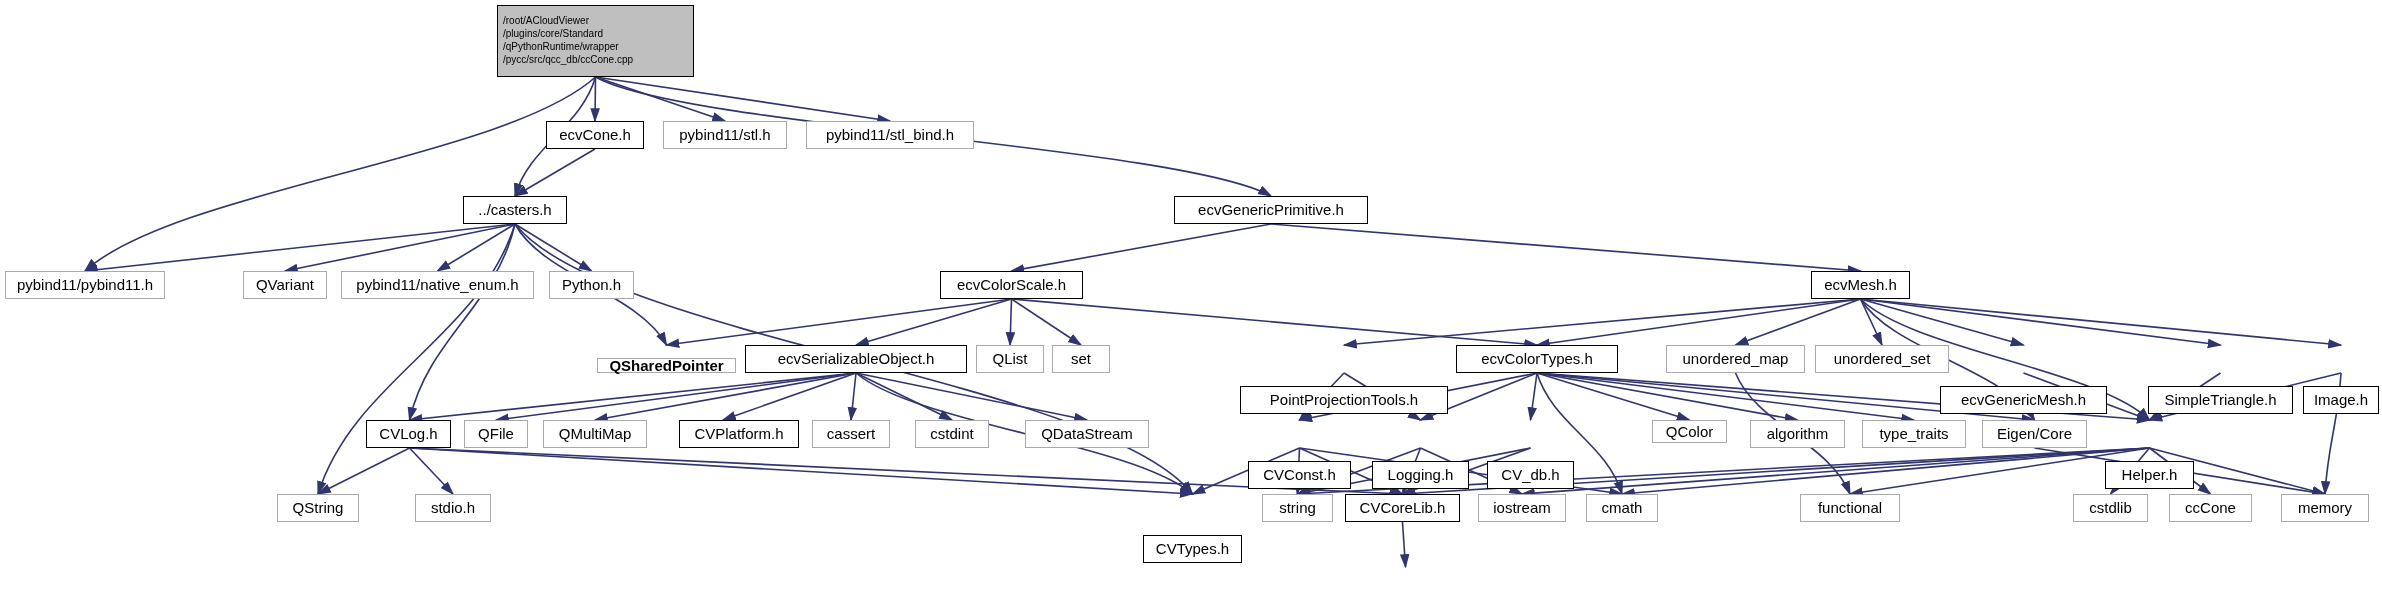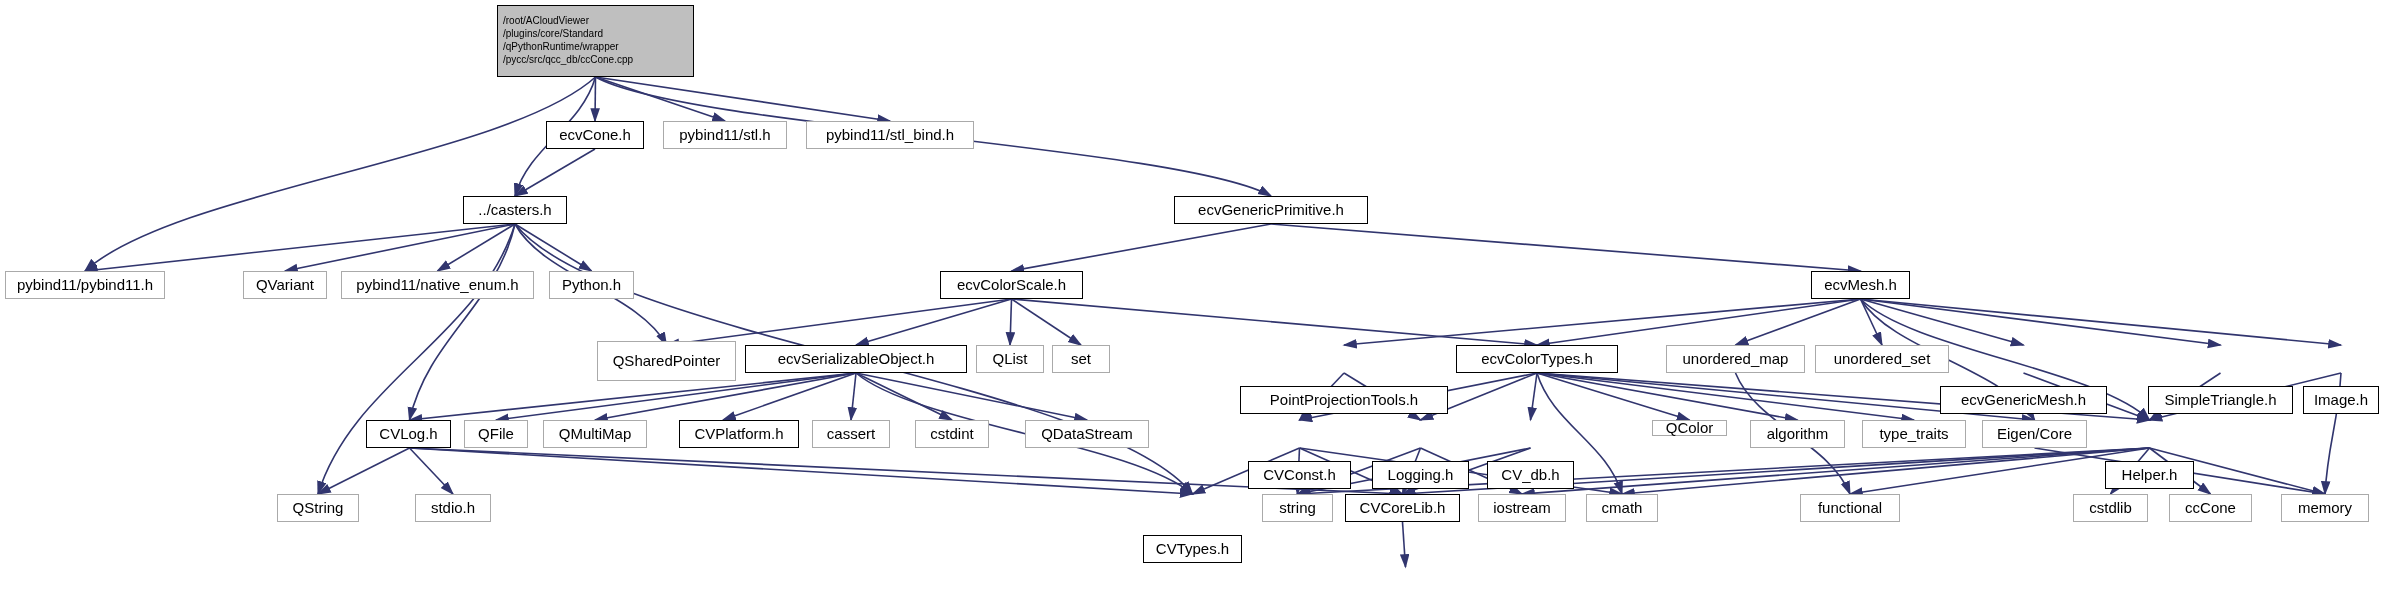--- a/index.html
+++ b/index.html
@@ -116,42 +116,42 @@
       <div class="node gray" style="left: 663px; top: 121px; width: 124px; height: 28px;">pybind11/stl.h</div>
       <div class="node gray" style="left: 806px; top: 121px; width: 168px; height: 28px;">pybind11/stl_bind.h</div>
       <div class="node black" style="left: 463px; top: 196px; width: 104px; height: 28px;">../casters.h</div>
       <div class="node black" style="left: 1174px; top: 196px; width: 194px; height: 28px;">ecvGenericPrimitive.h</div>
       <div class="node gray" style="left: 5px; top: 271px; width: 160px; height: 28px;">pybind11/pybind11.h</div>
       <div class="node gray" style="left: 243px; top: 271px; width: 84px; height: 28px;">QVariant</div>
       <div class="node gray" style="left: 341px; top: 271px; width: 193px; height: 28px;">pybind11/native_enum.h</div>
       <div class="node gray" style="left: 549px; top: 271px; width: 85px; height: 28px;">Python.h</div>
       <div class="node black" style="left: 940px; top: 271px; width: 143px; height: 28px;">ecvColorScale.h</div>
       <div class="node black" style="left: 1811px; top: 271px; width: 99px; height: 28px;">ecvMesh.h</div>
-      <div class="node gray" style="left: 597px; top: 341px; width: 139px; height: 40px;">QSharedPointer</div>
+      <div class="node gray" style="left: 597px; top: 358px; width: 139px; height: 15px; font-weight: bold;">QSharedPointer</div>
       <div class="node black" style="left: 745px; top: 345px; width: 222px; height: 28px;">ecvSerializableObject.h</div>
       <div class="node gray" style="left: 976px; top: 345px; width: 68px; height: 28px;">QList</div>
       <div class="node gray" style="left: 1052px; top: 345px; width: 58px; height: 28px;">set</div>
       <div class="node red" style="left: 1240px; top: 345px; width: 208px; height: 28px;">PointProjectionTools.h</div>
       <div class="node black" style="left: 1456px; top: 345px; width: 162px; height: 28px;">ecvColorTypes.h</div>
       <div class="node gray" style="left: 1666px; top: 345px; width: 139px; height: 28px;">unordered_map</div>
       <div class="node gray" style="left: 1815px; top: 345px; width: 134px; height: 28px;">unordered_set</div>
       <div class="node red" style="left: 1940px; top: 345px; width: 167px; height: 28px;">ecvGenericMesh.h</div>
       <div class="node red" style="left: 2148px; top: 345px; width: 145px; height: 28px;">SimpleTriangle.h</div>
       <div class="node red" style="left: 2303px; top: 345px; width: 76px; height: 28px;">Image.h</div>
       <div class="node black" style="left: 366px; top: 420px; width: 85px; height: 28px;">CVLog.h</div>
       <div class="node gray" style="left: 464px; top: 420px; width: 64px; height: 28px;">QFile</div>
       <div class="node gray" style="left: 543px; top: 420px; width: 104px; height: 28px;">QMultiMap</div>
       <div class="node black" style="left: 663px; top: 420px; width: 120px; height: 28px; margin-left: 16px;">CVPlatform.h</div>
       <div class="node gray" style="left: 812px; top: 420px; width: 78px; height: 28px;">cassert</div>
       <div class="node gray" style="left: 915px; top: 420px; width: 74px; height: 28px;">cstdint</div>
       <div class="node gray" style="left: 1025px; top: 420px; width: 124px; height: 28px;">QDataStream</div>
       <div class="node red" style="left: 1248px; top: 420px; width: 103px; height: 28px;">CVConst.h</div>
       <div class="node red" style="left: 1372px; top: 420px; width: 97px; height: 28px;">Logging.h</div>
       <div class="node red" style="left: 1487px; top: 420px; width: 87px; height: 28px;">CV_db.h</div>
-      <div class="node gray" style="left: 1652px; top: 420px; width: 75px; height: 16px;">QColor</div>
+      <div class="node gray" style="left: 1652px; top: 420px; width: 75px; height: 23px;">QColor</div>
       <div class="node gray" style="left: 1750px; top: 420px; width: 95px; height: 28px;">algorithm</div>
       <div class="node gray" style="left: 1862px; top: 420px; width: 104px; height: 28px;">type_traits</div>
       <div class="node gray" style="left: 1982px; top: 420px; width: 105px; height: 28px;">Eigen/Core</div>
       <div class="node red" style="left: 2105px; top: 420px; width: 89px; height: 28px;">Helper.h</div>
       <div class="node gray" style="left: 277px; top: 494px; width: 82px; height: 28px;">QString</div>
       <div class="node gray" style="left: 415px; top: 494px; width: 76px; height: 28px;">stdio.h</div>
       <div class="node red" style="left: 1143px; top: 494px; width: 99px; height: 28px;">CVTypes.h</div>
       <div class="node gray" style="left: 1262px; top: 494px; width: 71px; height: 28px;">string</div>
       <div class="node black" style="left: 1345px; top: 494px; width: 115px; height: 28px;">CVCoreLib.h</div>
       <div class="node gray" style="left: 1478px; top: 494px; width: 88px; height: 28px;">iostream</div>

